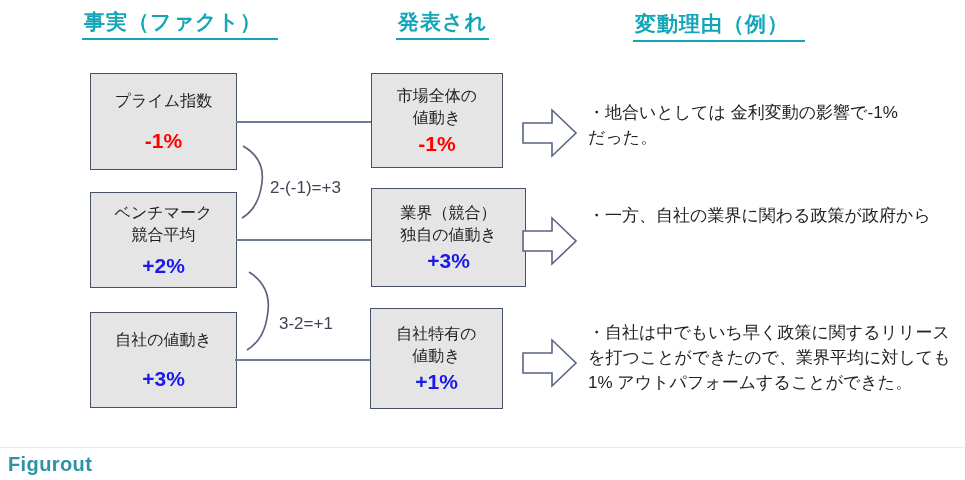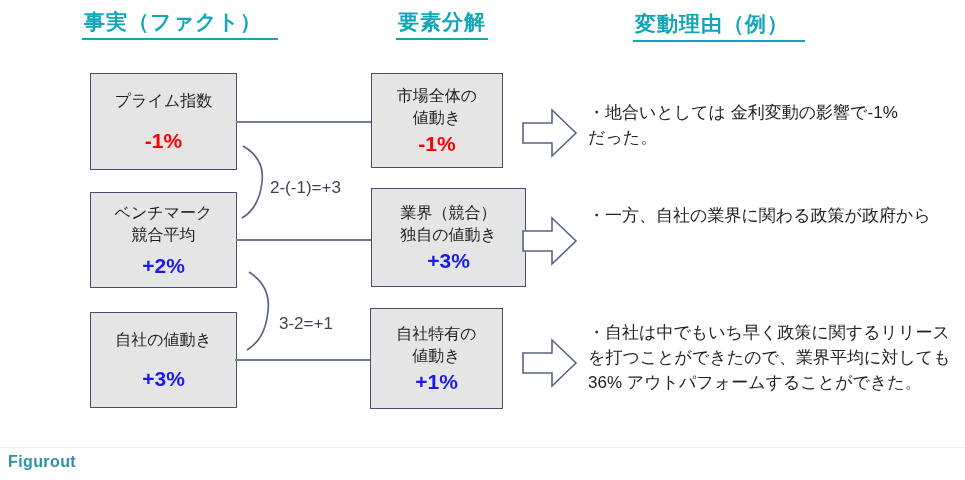--- a/index.html
+++ b/index.html
@@ -29,32 +29,32 @@
   .formula{
     position:absolute;font-size:17px;color:#3d4454;white-space:nowrap;
     font-family:"Liberation Sans","DejaVu Sans",sans-serif;
   }
   .reason{
     position:absolute;left:588px;width:375px;font-size:17px;line-height:25px;
     color:#222222;
   }
   .footer-line{position:absolute;left:0;top:447px;width:965px;height:1px;background:#f1e8e8;}
   .logo{
-    position:absolute;left:8px;top:453px;font-size:16px;font-weight:bold;
+    position:absolute;left:8px;top:453px;font-size:20px;font-weight:bold;
     color:#2b93a5;letter-spacing:0.4px;
   }
   svg{display:block;}
 </style>
 </head>
 <body>
 
 <div class="slide">
 
   <div class="hdr ext" style="left:82px;top:8px;">事実（ファクト）</div>
-  <div class="hdr" style="left:396px;top:8px;">要素分解</div>
+  <div class="hdr" style="left:396px;top:8px;">発表され</div>
   <div class="hdr ext" style="left:633px;top:10px;">変動理由（例）</div>
 
   <div class="box" style="left:90px;top:73px;width:147px;height:97px;">
     <div class="box-label">
       <div>プライム指数</div>
     </div>
     <div class="pct red">-1%</div>
   </div>
 
   <div class="box" style="left:90px;top:192px;width:147px;height:96px;">
@@ -123,19 +123,19 @@
   <div class="reason" style="top:100px;">
     <div>・地合いとしては 金利変動の影響で-1%</div>
     <div>だった。</div>
   </div>
   <div class="reason" style="top:203px;">
     <div>・一方、自社の業界に関わる政策が政府から</div>
   </div>
   <div class="reason" style="top:320px;">
     <div>・自社は中でもいち早く政策に関するリリース</div>
     <div>を打つことができたので、業界平均に対しても</div>
-    <div>36% アウトパフォームすることができた。</div>
+    <div>1% アウトパフォームすることができた。</div>
   </div>
 
   <div class="footer-line"></div>
   <div class="logo">Figurout</div>
 
 </div>
 
 </body></html>

